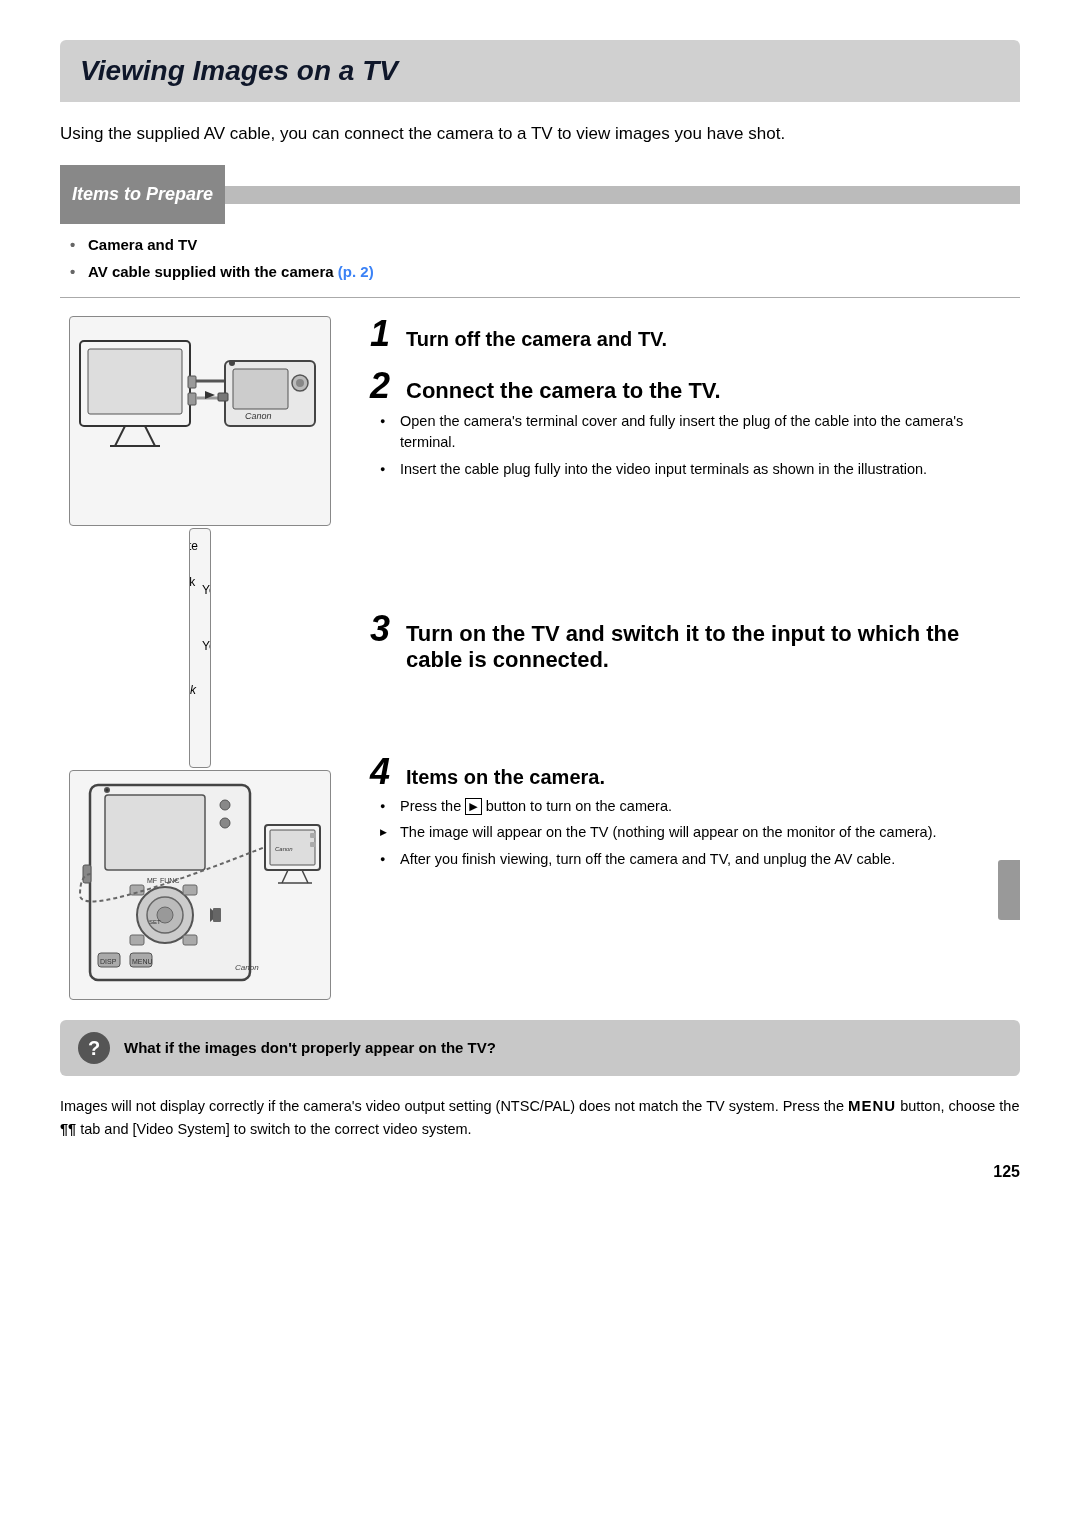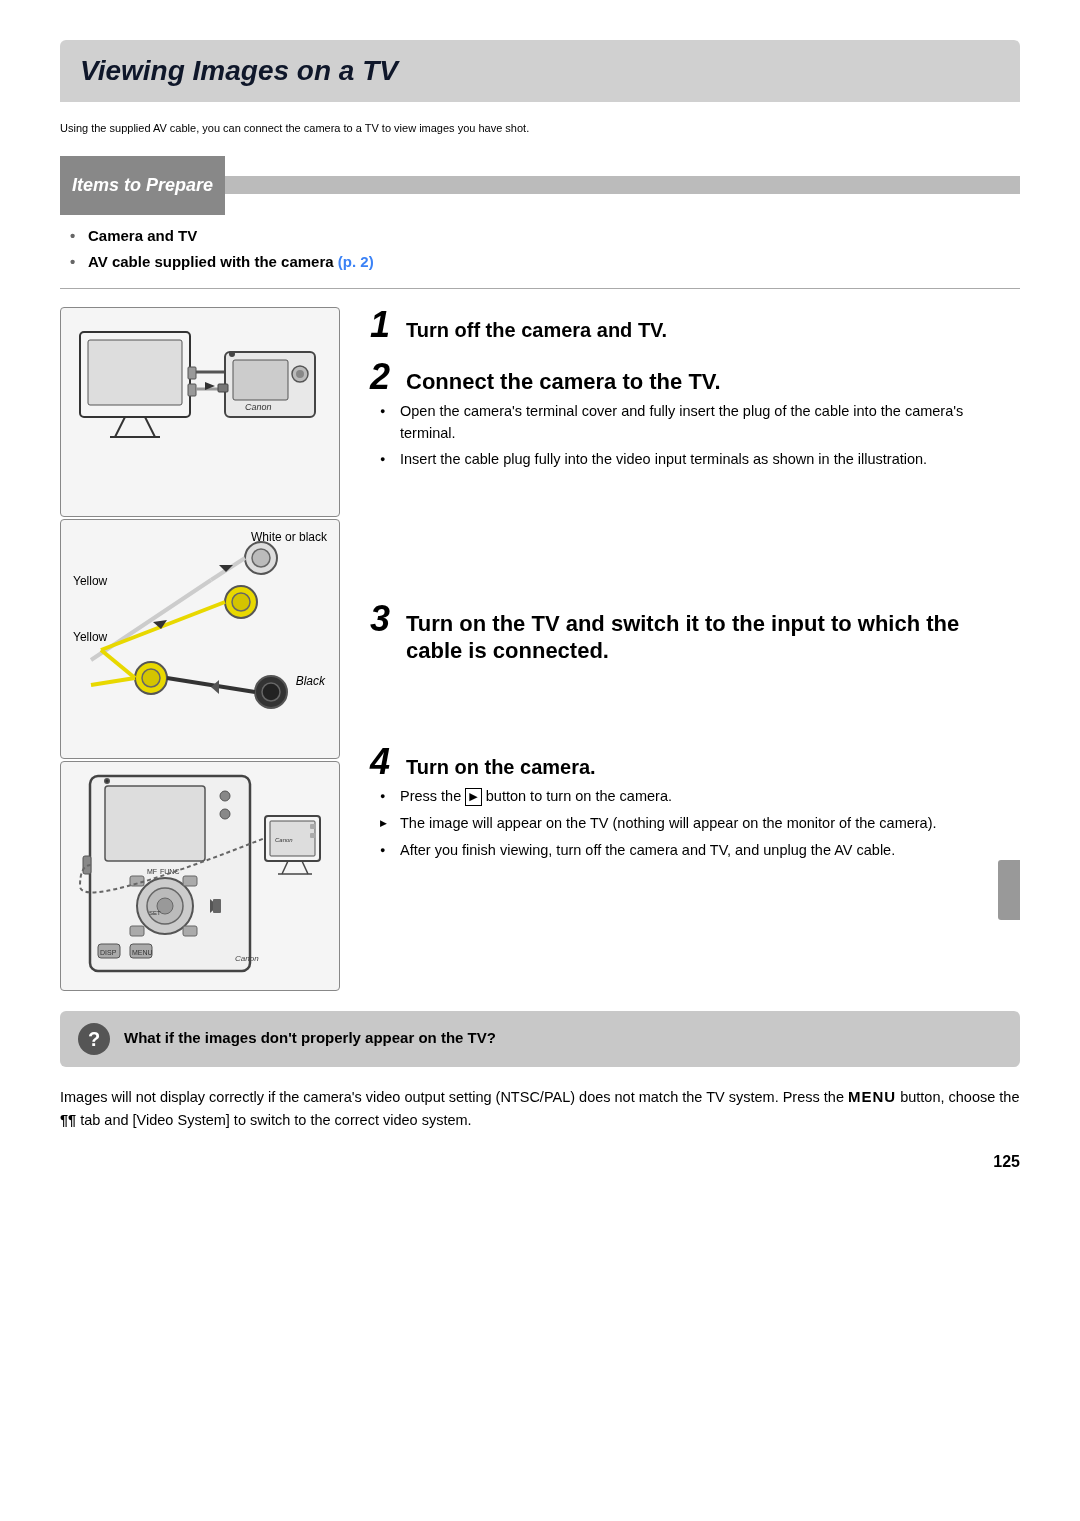--- a/index.html
+++ b/index.html
@@ -22,21 +22,21 @@
       margin-bottom: 18px;
     }
     .page-title-bar h1 {
       font-size: 28px;
       font-weight: 900;
       font-style: italic;
       color: #0f172a;
     }
 
     .intro-text {
-      font-size: 11px;
+      font-size: 17px;
       margin-bottom: 18px;
       line-height: 1.6;
     }
 
     
     .section-heading {
       display: flex;
       align-items: center;
       margin-bottom: 10px;
     }
@@ -87,20 +87,21 @@
       gap: 30px;
       margin-bottom: 20px;
     }
 
     .images-column {
       width: 280px;
       flex-shrink: 0;
       display: flex;
       flex-direction: column;
       gap: 2px;
+      align-items: center;
     }
 
     .steps-column {
       flex: 1;
     }
 
     
     .img-box {
       border: 1.5px solid #888;
       border-radius: 4px;
@@ -437,21 +438,21 @@
       <div class="step" style="margin-top: 130px;">
         <div class="step-header">
           <span class="step-num">3</span>
           <span class="step-title bold-large">Turn on the TV and switch it to the input to which the cable is connected.</span>
         </div>
       </div>
 
       <div class="step" style="margin-top: 80px;">
         <div class="step-header">
           <span class="step-num">4</span>
-          <span class="step-title">Turn on the camera.</span>
+          <span class="step-title">Items on the camera.</span>
         </div>
         <ul class="step-bullets">
           <li>Press the <span class="play-btn">▶</span> button to turn on the camera.</li>
           <li class="arrow">The image will appear on the TV (nothing will appear on the monitor of the camera).</li>
           <li>After you finish viewing, turn off the camera and TV, and unplug the AV cable.</li>
         </ul>
       </div>
 
     </div>
   </div>

